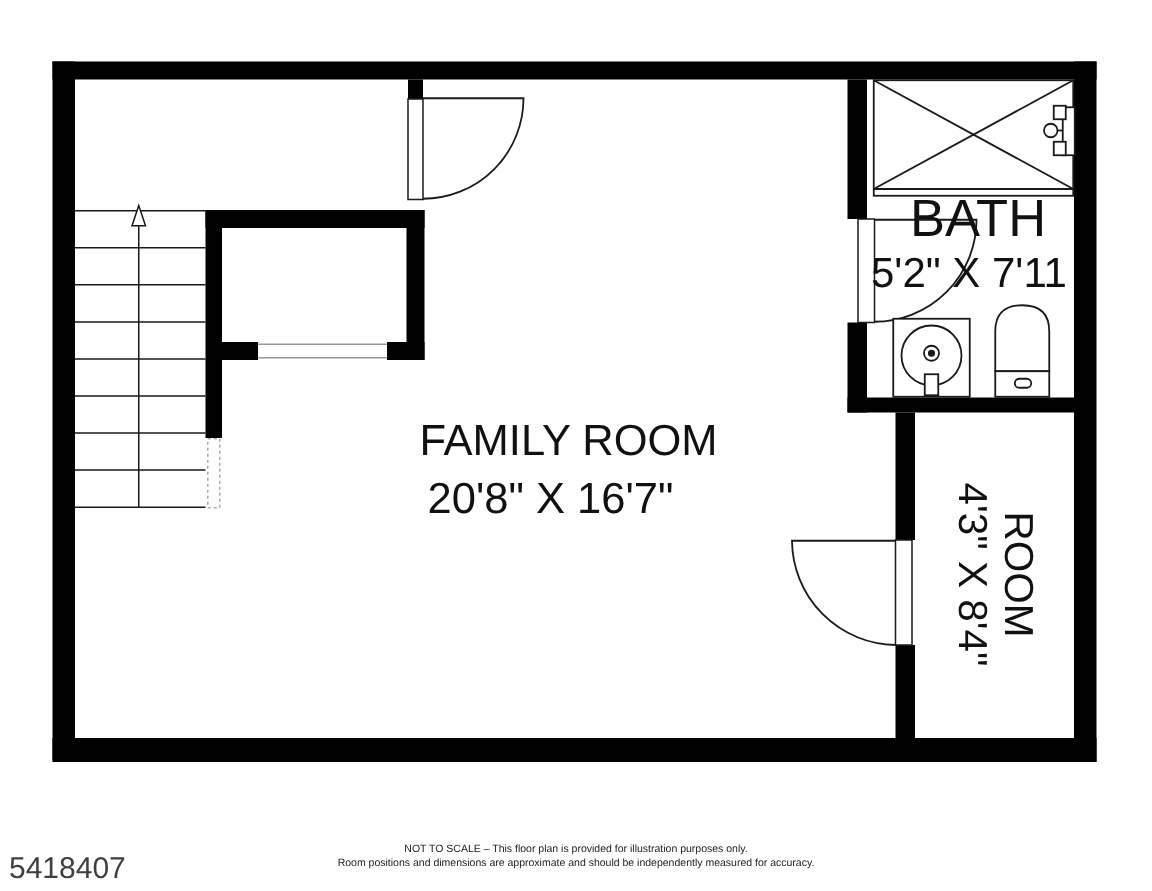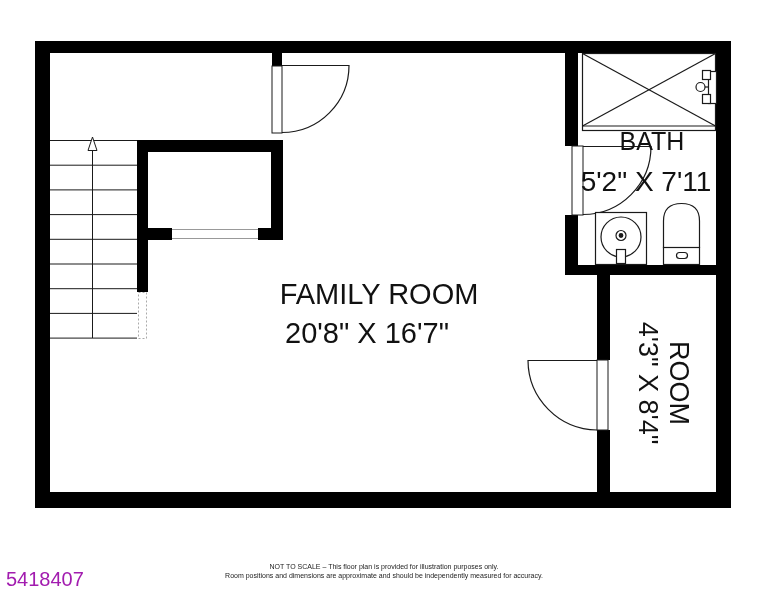--- a/index.html
+++ b/index.html
@@ -3,25 +3,25 @@
 <meta charset="utf-8">
 <style>
   html,body{margin:0;padding:0;background:#fff;}
   #stage{position:relative;width:768px;height:594px;background:#ffffff;overflow:hidden;
          font-family:"Liberation Sans",sans-serif;}
   #plan-svg{position:absolute;left:0;top:0;}
   .plan-label{position:absolute;color:#111;text-align:center;white-space:nowrap;
               font-family:"Liberation Sans",sans-serif;line-height:1.05;}
   .family-label{left:229px;top:279px;width:300px;font-size:29px;}
   .family-dims{left:217px;top:318px;width:300px;font-size:29px;}
-  .bath-label{left:572px;top:128px;width:160px;font-size:25px;text-align:center;}
+  .bath-label{left:572px;top:128px;width:160px;font-size:35px;text-align:center;}
   .bath-dims{left:566px;top:167px;width:160px;font-size:28px;}
   .room-rotated{left:533px;top:352px;width:260px;height:62px;transform:rotate(90deg);
                 font-size:27px;line-height:31px;}
-  .footer-number{position:absolute;left:6px;top:568px;font-size:20px;color:#a21caf;
+  .footer-number{position:absolute;left:6px;top:568px;font-size:20px;color:#404040;
                  font-family:"Liberation Sans",sans-serif;text-align:center;}
   .footer-disclaimer{position:absolute;left:0;top:562px;width:768px;text-align:center;
                      font-size:7px;line-height:9px;color:#222;
                      font-family:"Liberation Sans",sans-serif;}
 </style>
 </head>
 <body>
 
 <div id="stage">
 

